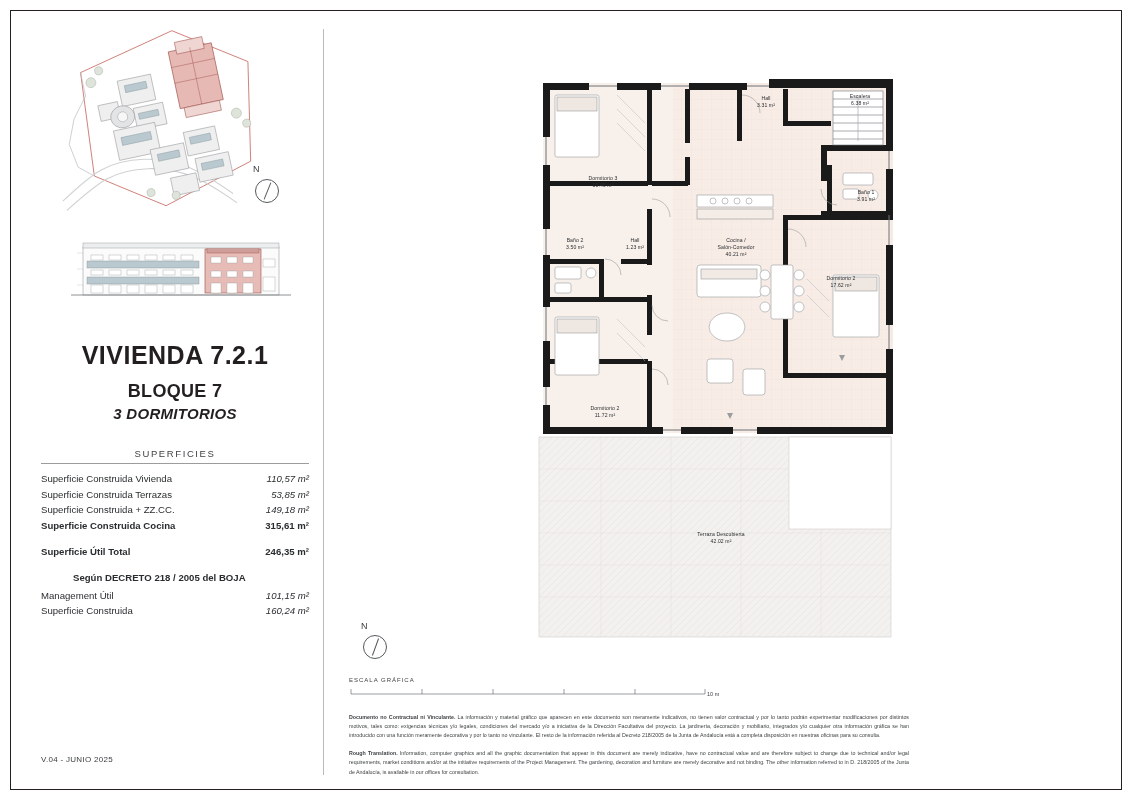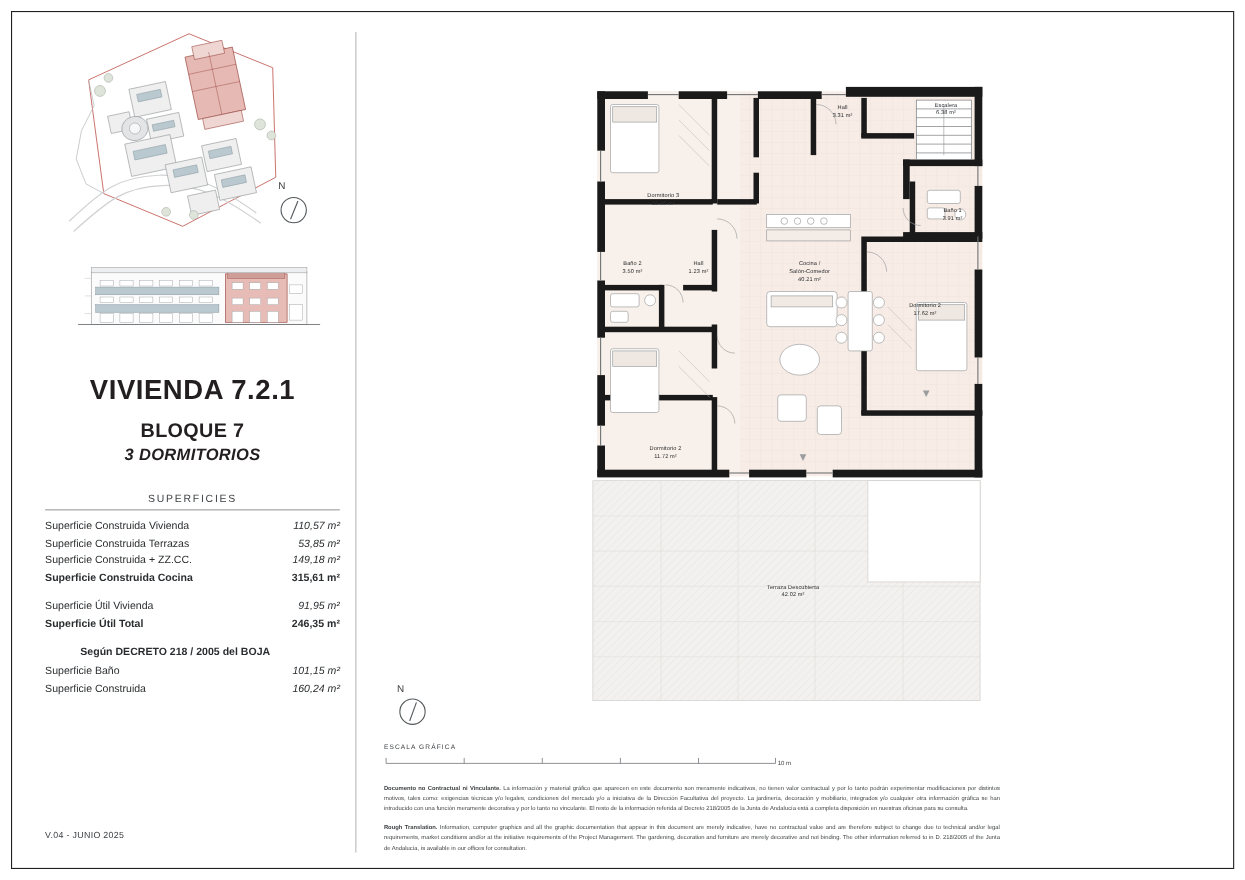--- a/index.html
+++ b/index.html
@@ -214,33 +214,29 @@
             <span class="lbl">Superficie Construida + ZZ.CC.</span>
             <span class="val">149,18 m²</span>
           </div>
           <div class="row total">
             <span class="lbl">Superficie Construida Cocina</span>
             <span class="val">315,61 m²</span>
           </div>
 
           <div class="gap"></div>
 
-          <div class="row">
-            <span class="lbl">Superficie Útil Vivienda</span>
-            <span class="val">91,95 m²</span>
-          </div>
           <div class="row total">
             <span class="lbl">Superficie Útil Total</span>
             <span class="val">246,35 m²</span>
           </div>
 
           <div class="decreto">Según DECRETO 218 / 2005 del BOJA</div>
 
           <div class="row">
-            <span class="lbl">Superficie Baño</span>
+            <span class="lbl">Management Útil</span>
             <span class="val">101,15 m²</span>
           </div>
           <div class="row">
             <span class="lbl">Superficie Construida</span>
             <span class="val">160,24 m²</span>
           </div>
         </div>
       </div>
 
       <div class="version">V.04 - JUNIO 2025</div>

